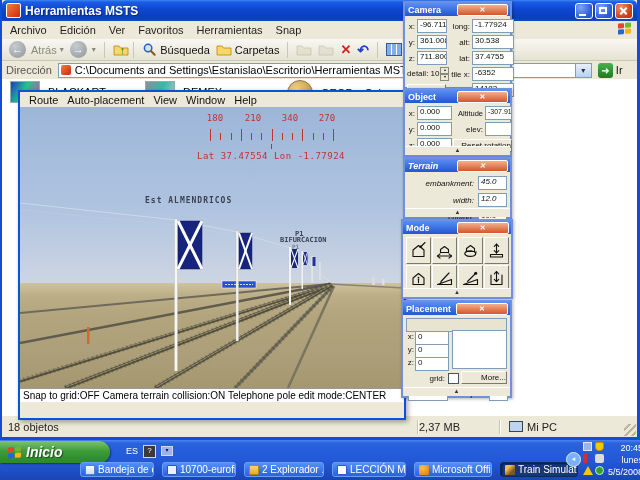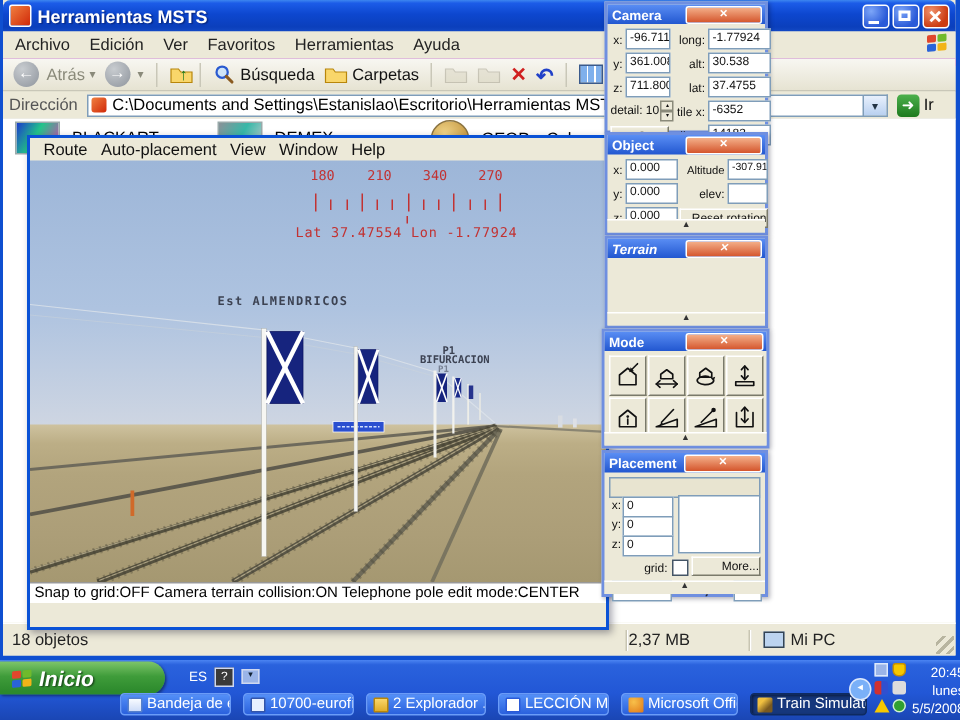--- a/index.html
+++ b/index.html
@@ -170,21 +170,21 @@
             <i class="x2"></i>
           </span>
       </span>
     </div>
     <div class="xp-menu">
       <span>Archivo</span>
       <span>Edición</span>
       <span>Ver</span>
       <span>Favoritos</span>
       <span>Herramientas</span>
-      <span>Ayuda</span>
+      <span>Snap</span>
     </div>
     <span class="winflag xp-logo">
         <b></b>
         <b></b>
         <b></b>
         <b></b>
       </span>
     <div class="xp-toolbar">
       <span class="tbitem">
         <span class="navcirc">←</span>
@@ -435,20 +435,28 @@
       <span class="pbtn" style="grid-column:3/5">Reset rotation</span>
     </div>
     <div class="collapse">▲</div>
   </div>
 
   <div class="palette" style="left:403px;top:157px;width:109px;height:62px;font-style:italic;">
     <div class="p-title">
       <span>Terrain</span>
       <span class="p-close">✕</span>
     </div>
+    <div class="ter-grid">
+      <span class="pl">embankment:</span>
+      <span class="pf">45.0</span>
+      <span class="pl">width:</span>
+      <span class="pf">12.0</span>
+      <span class="pl">cutting:</span>
+      <span class="pf">60.0</span>
+    </div>
     <div class="collapse">▲</div>
   </div>
 
   <div class="palette" style="left:401px;top:219px;width:112px;height:80px;">
     <div class="p-title">
       <span>Mode</span>
       <span class="p-close">✕</span>
     </div>
     <div class="mode-body">
       <span class="mbtn">

